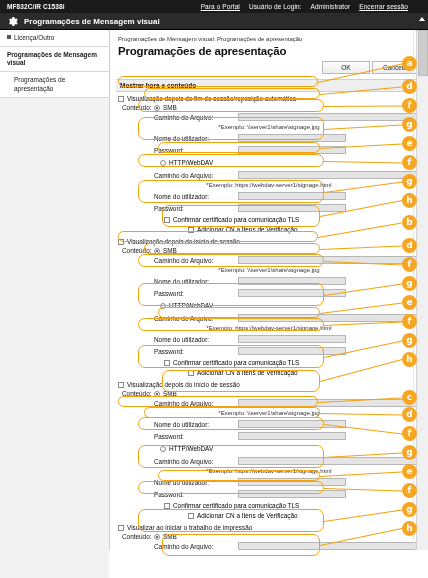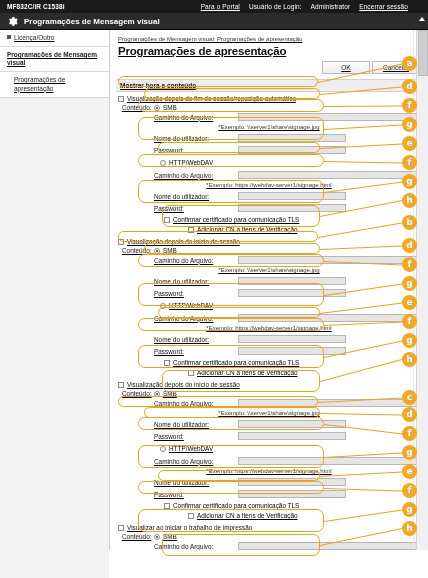--- a/index.html
+++ b/index.html
@@ -49,21 +49,21 @@
   }
   .gear-icon {
     width: 11px; height: 11px;
     margin-right: 6px;
     display: inline-block;
     position: relative;
   }
   .gear-icon svg { display: block; }
 
   
-  .shell { display: flex; height: 520px; position: relative; text-decoration: underline; }
+  .shell { display: flex; height: 520px; position: relative; }
 
   
   .sidebar {
     width: 110px;
     background: #f2f2f2;
     border-right: 1px solid #cfcfcf;
     font-size: 6.5px;
     flex: 0 0 110px;
   }
   .side-item {

